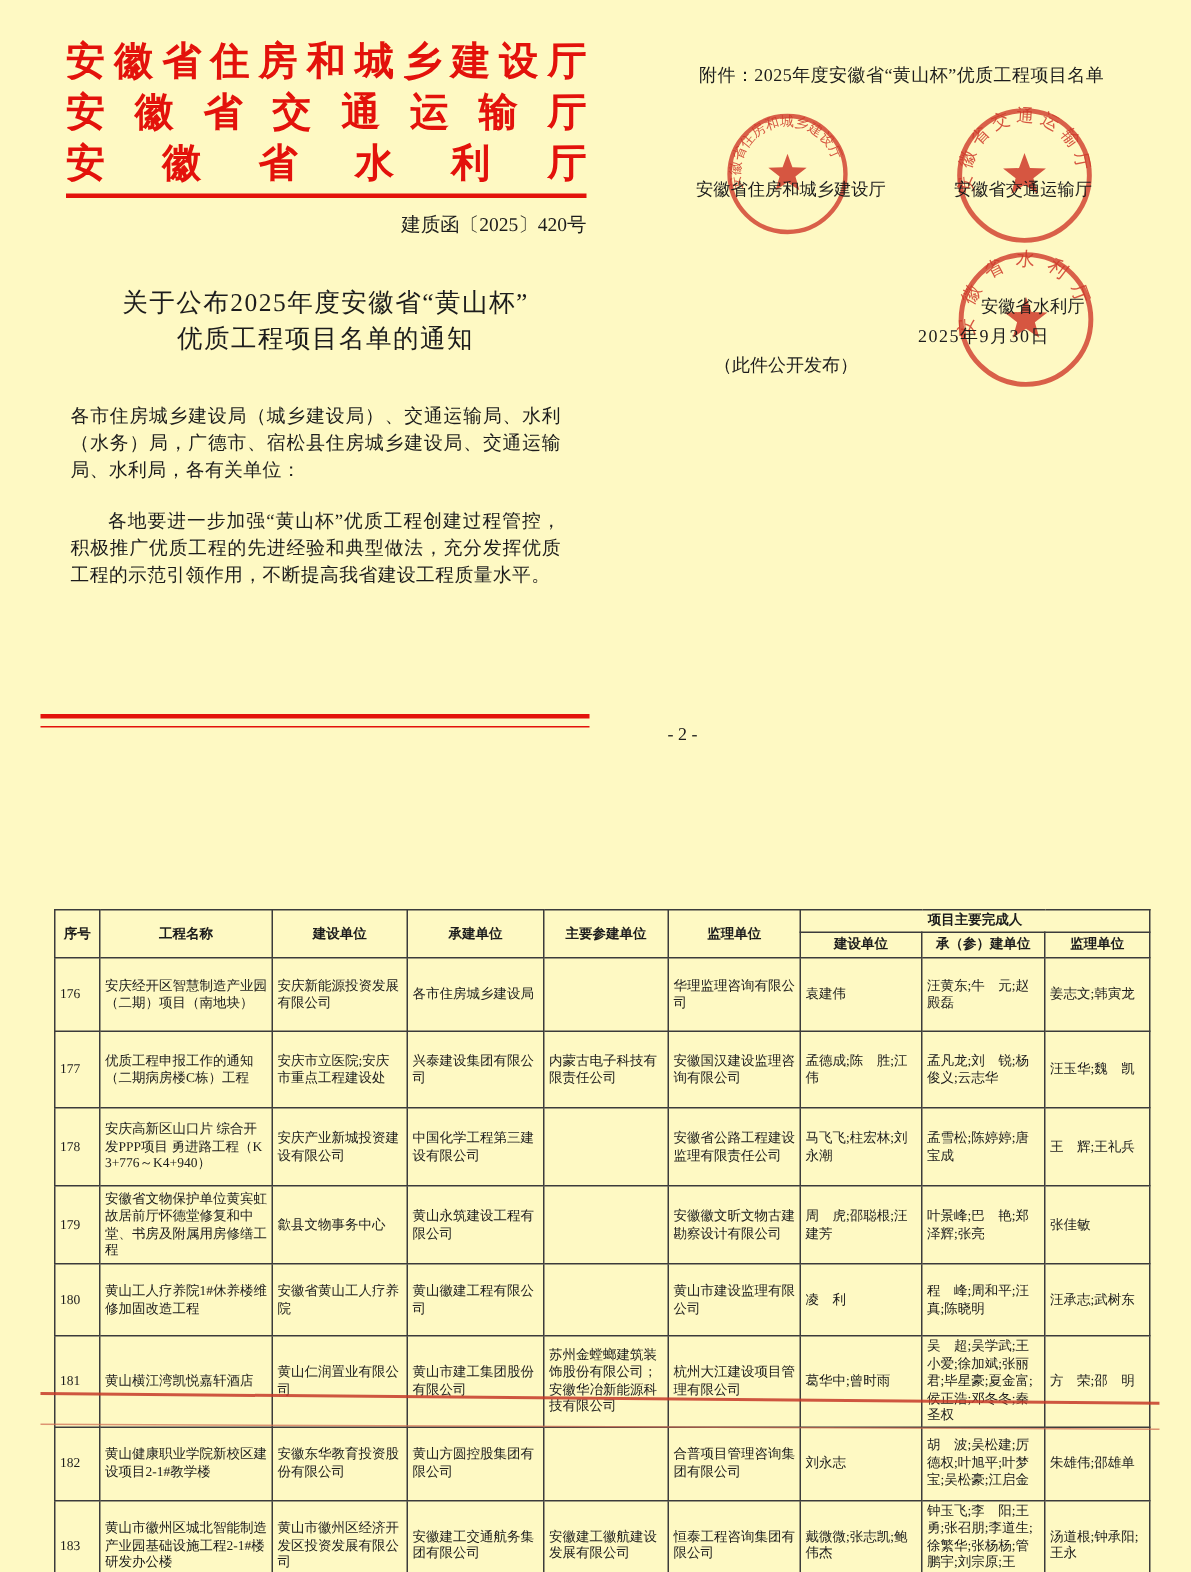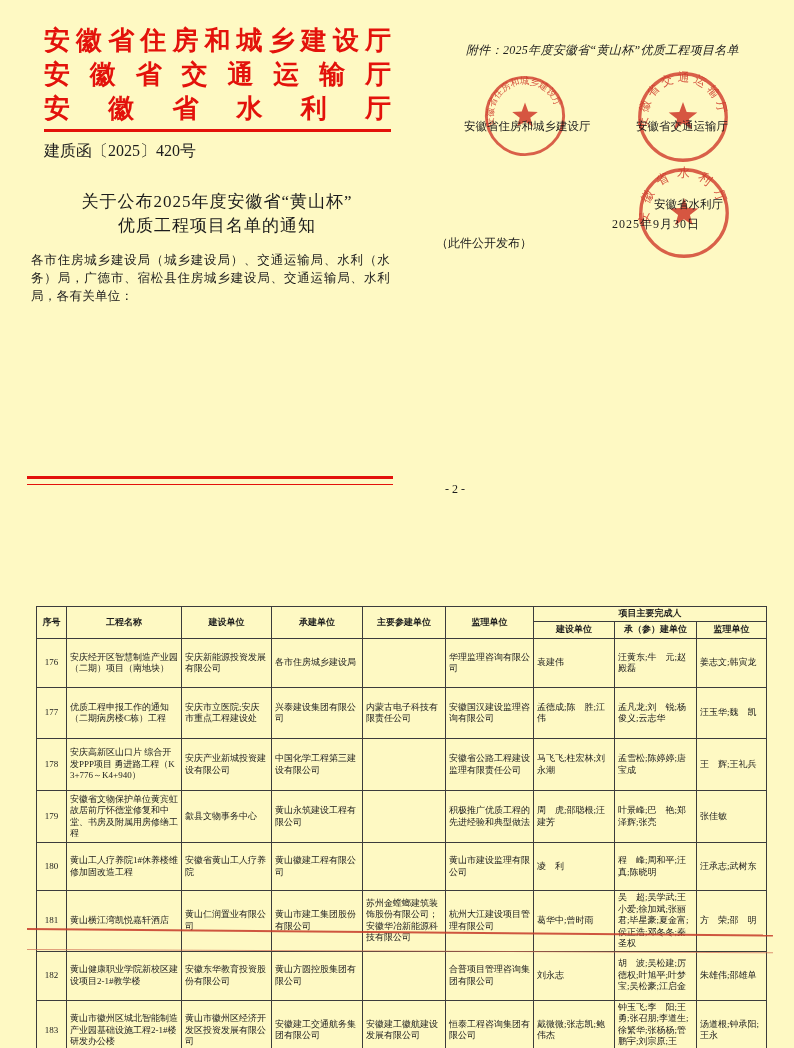--- a/index.html
+++ b/index.html
@@ -4,64 +4,64 @@
 <style>
   html,body { margin:0; padding:0; background:#fff; }
   .page { position:relative; width:794px; height:1048px; background:#fef9c3; overflow:hidden;
           font-family:"Liberation Serif","DejaVu Serif",serif; color:#1c1c1c; }
 
   
   .agency-block { position:absolute; left:44px; top:24px; width:347px; }
   .agency-line  { font-size:26px; font-weight:700; color:#e3120b; line-height:34px;
                   text-align:justify; text-align-last:justify; white-space:nowrap; }
   .red-rule   { position:absolute; left:44px; top:129px; width:347px; height:3px; background:#e3120b; }
-  .doc-number { position:absolute; left:44px; top:141px; width:347px; text-align:left; font-size:16px; }
+  .doc-number { position:absolute; left:44px; top:141px; width:347px; text-align:right; font-size:13px; }
 
   
   .notice-title { position:absolute; left:38px; top:190px; width:358px; text-align:center;
                   font-size:17px; font-weight:400; line-height:24px; letter-spacing:1px; }
   .body-block { position:absolute; left:31px; top:252px; width:359px; font-size:12.5px;
                 line-height:18.1px; text-align:justify; letter-spacing:0.3px; }
-  .body-block p { margin:0;font-family:Liberation Mono, monospace; }
+  .body-block p { margin:16px; }
   .body-block p:not(:first-child) { text-indent:2em; }
   .red-endline { position:absolute; left:27px; top:476px; width:366px; height:5px;
                  border-top:3px solid #e3120b; border-bottom:1px solid #e3120b; }
 
   
-  .attachment-note { position:absolute; left:466px; top:42px; font-size:12px; letter-spacing:0.3px;font-style:italic; }
+  .attachment-note { position:absolute; left:466px; top:42px; font-size:12px; letter-spacing:0.3px; }
   .seal { position:absolute; z-index:2; }
   .seal svg { display:block; width:100%; height:100%; }
   .seal-1 { left:483px; top:74px;  width:84px; height:84px; }
   .seal-2 { left:636px; top:70px;  width:94px; height:94px; }
   .seal-3 { left:637px; top:166px; width:94px; height:94px; }
   .signer { position:absolute; font-size:11.5px; z-index:3; white-space:nowrap; }
   .signer-1 { left:464px; top:119px; }
   .signer-2 { left:636px; top:119px; }
   .signer-3 { left:654px; top:197px; }
   .issue-date  { position:absolute; left:612px; top:216px; font-size:12px; z-index:3; letter-spacing:1px; }
-  .public-note { position:absolute; left:436px; top:235px; font-size:12px; }
+  .public-note { position:absolute; left:476px; top:235px; font-size:12px; }
   .page-num    { position:absolute; left:430px; top:482px; width:50px; text-align:center; font-size:12px; }
 
   
   .table-title    { position:absolute; left:36px; top:558px; width:730px; text-align:center;
                     font-size:15.5px; font-weight:700; letter-spacing:0.5px;
                     font-family:"Liberation Sans","DejaVu Sans",sans-serif; }
   .table-subtitle { position:absolute; left:36px; top:580px; width:730px; text-align:center;
                     font-size:13px; font-weight:700;
                     font-family:"Liberation Sans","DejaVu Sans",sans-serif; }
   table.project-table { position:absolute; left:36px; top:606px; width:730px;
                         border-collapse:collapse; table-layout:fixed;
                         font-size:9px; line-height:11.5px; }
   .project-table th, .project-table td { border:0.8px solid #3c3c3c; padding:1px 3px;
                         vertical-align:middle; word-break:break-all; overflow:hidden; }
   .project-table th { font-weight:700; text-align:center; padding:1px 1px; }
   .project-table thead tr:nth-child(1) { height:15px; }
   .project-table thead tr:nth-child(2) { height:17px; }
   .project-table td { text-align:left; }
-  .project-table td.c-no { text-align:center; }
+  .project-table td.c-no { text-align:left; }
   .project-table tbody tr:nth-child(1){height:49px;} .project-table tbody tr:nth-child(2){height:51px;}
   .project-table tbody tr:nth-child(3){height:52px;} .project-table tbody tr:nth-child(4){height:52px;}
   .project-table tbody tr:nth-child(5){height:48px;} .project-table tbody tr:nth-child(6){height:54px;}
   .project-table tbody tr:nth-child(7){height:49px;} .project-table tbody tr:nth-child(8){height:50px;}
 
   
   .red-mark-a { position:absolute; left:27px; top:928px; width:746px; height:0;
                 border-top:2px solid #c63a28; transform:rotate(0.5deg); transform-origin:0 0;
                 opacity:0.85; z-index:5; }
   .red-mark-b { position:absolute; left:27px; top:949px; width:746px; height:0;
@@ -81,20 +81,21 @@
   <div class="red-rule"></div>
   <div class="doc-number">建质函〔2025〕420号</div>
 
   <div class="notice-title">
     <div>关于公布2025年度安徽省“黄山杯”</div>
     <div>优质工程项目名单的通知</div>
   </div>
 
   <div class="body-block" id="body-block">
       <p>各市住房城乡建设局（城乡建设局）、交通运输局、水利（水务）局，广德市、宿松县住房城乡建设局、交通运输局、水利局，各有关单位：</p>
+      <p>各地要进一步加强“黄山杯”优质工程创建过程管控，积极推广优质工程的先进经验和典型做法，充分发挥优质工程的示范引领作用，不断提高我省建设工程质量水平。</p>
     </div>
   <div class="red-endline"></div>
 
   <div class="attachment-note">附件：2025年度安徽省“黄山杯”优质工程项目名单</div>
 
   <div class="seal seal-1">
     <svg viewBox="0 0 100 100">
       <defs>
           <path id="arc1" d="M 14,62 A 38,38 0 1 1 86,62"></path>
         </defs>
@@ -193,21 +194,21 @@
           <td>马飞飞;柱宏林;刘永潮</td>
           <td>孟雪松;陈婷婷;唐宝成</td>
           <td>王　辉;王礼兵</td>
         </tr>
         <tr>
           <td class="c-no">179</td>
           <td>安徽省文物保护单位黄宾虹故居前厅怀德堂修复和中堂、书房及附属用房修缮工程</td>
           <td>歙县文物事务中心</td>
           <td>黄山永筑建设工程有限公司</td>
           <td></td>
-          <td>积极推广优质工程的先进经验和典型做法</td>
+          <td>安徽徽文昕文物古建勘察设计有限公司</td>
           <td>周　虎;邵聪根;汪建芳</td>
           <td>叶景峰;巴　艳;郑泽辉;张亮</td>
           <td>张佳敏</td>
         </tr>
         <tr>
           <td class="c-no">180</td>
           <td>黄山工人疗养院1#休养楼维修加固改造工程</td>
           <td>安徽省黄山工人疗养院</td>
           <td>黄山徽建工程有限公司</td>
           <td></td>

